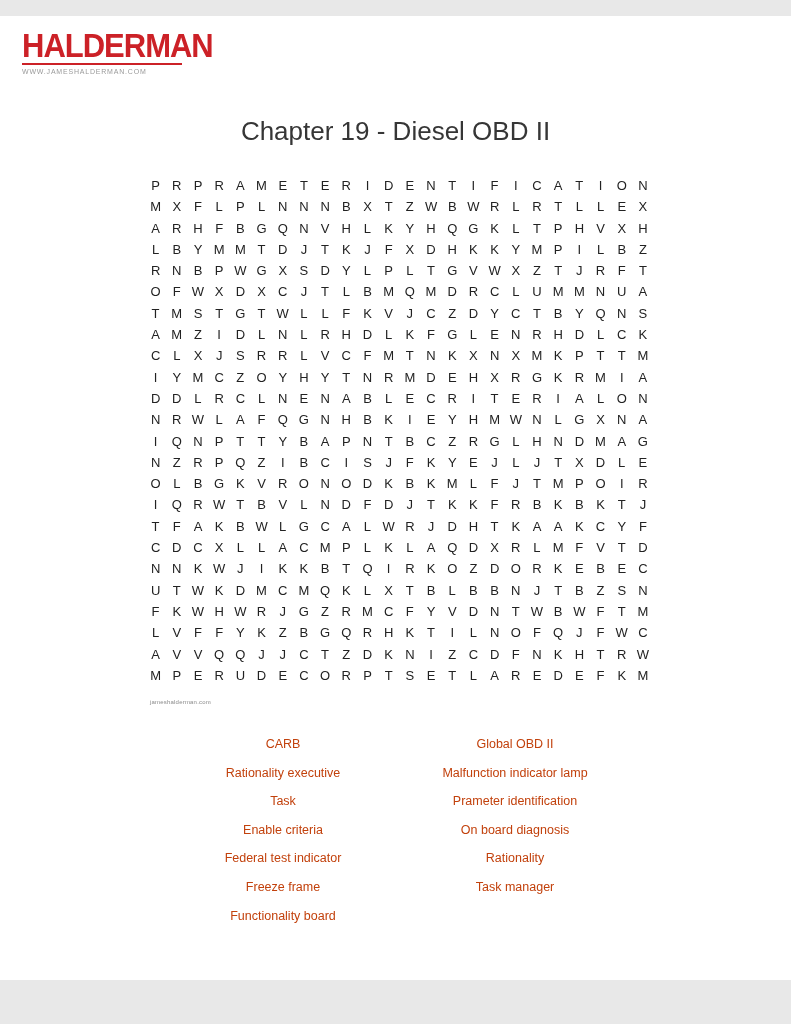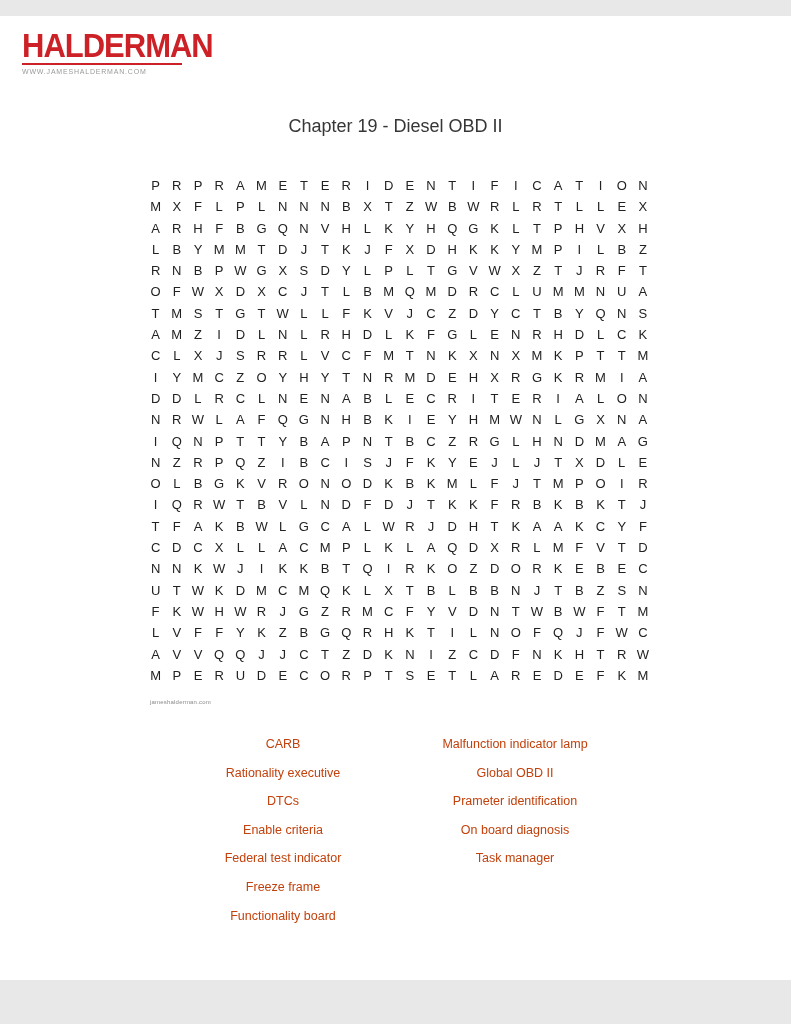--- a/index.html
+++ b/index.html
@@ -33,21 +33,21 @@
     letter-spacing: 0.8px;
     color: #9a9a9a;
   }
 
   
   .page-title {
     position: absolute;
     left: 0; right: 0;
     top: 100px;
     text-align: center;
-    font-size: 18px;
+    font-size: 26px;
     color: #363636;
     font-weight: 400;
   }
 
   
   .grid {
     position: absolute;
     left: 145px;
     top: 159px;
   }
@@ -723,27 +723,28 @@
         <span class="cell">K</span>
         <span class="cell">M</span>
       </div>
     </div>
 
   <div class="credit">jameshalderman.com</div>
 
   <div class="word-col word-col-left">
       <div class="word-item">CARB</div>
       <div class="word-item">Rationality executive</div>
-      <div class="word-item">DTCs</div>
+      <div class="word-item">Task</div>
       <div class="word-item">Enable criteria</div>
       <div class="word-item">Federal test indicator</div>
       <div class="word-item">Freeze frame</div>
       <div class="word-item">Functionality board</div>
     </div>
   <div class="word-col word-col-right">
+      <div class="word-item">Global OBD II</div>
       <div class="word-item">Malfunction indicator lamp</div>
-      <div class="word-item">Global OBD II</div>
       <div class="word-item">Prameter identification</div>
       <div class="word-item">On board diagnosis</div>
+      <div class="word-item">Rationality</div>
       <div class="word-item">Task manager</div>
     </div>
 
 </div>
 
 </body></html>

